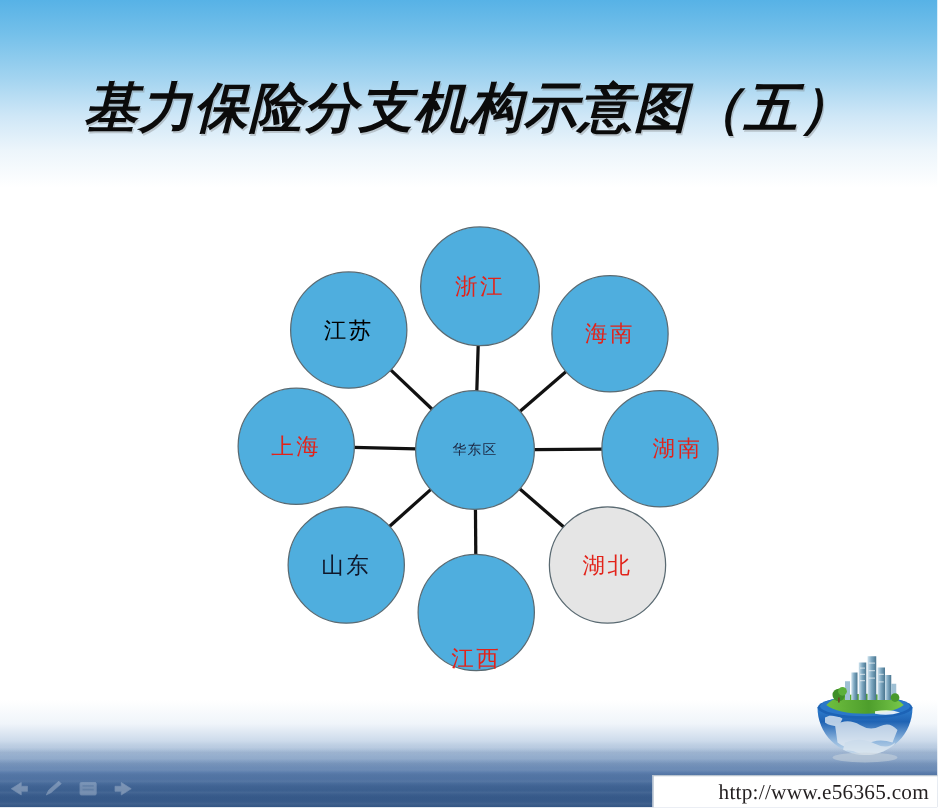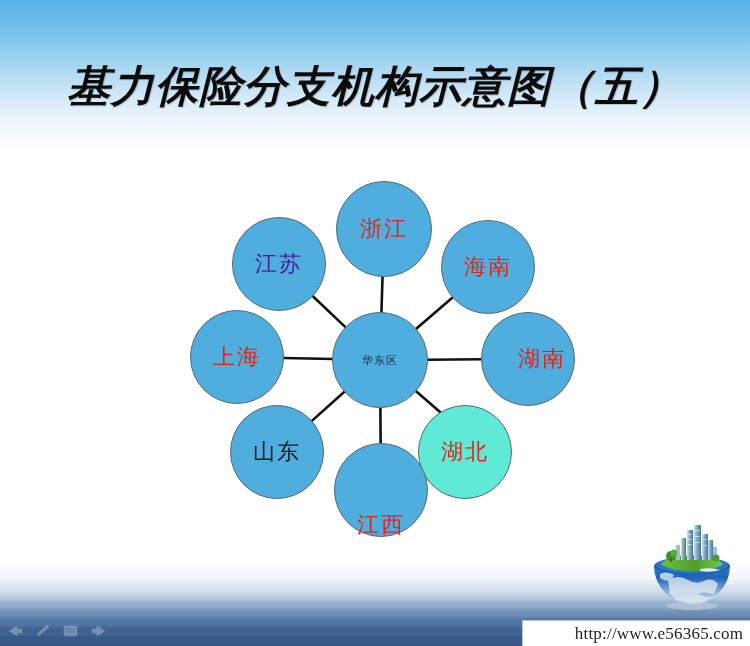--- a/index.html
+++ b/index.html
@@ -105,21 +105,21 @@
     box-sizing: border-box;
     border-radius: 50%;
     background: #4faede;
     border: 1px solid #5a6a72;
     display: flex;
     align-items: center;
     justify-content: center;
   }
   .node-label {
     font-family: "Liberation Serif", "DejaVu Serif", serif;
-    font-size: 22px;
+    font-size: 18px;
     line-height: 1;
     letter-spacing: 2px;
     white-space: nowrap;
     user-select: none;
   }
   .node-center {
     border-color: #4a5a62;
   }
   .node-center .node-label {
     font-size: 11px;
@@ -199,34 +199,34 @@
     <div id="node-layer">
         <div class="node" style="left: 336px; top: 181px; width: 96px; height: 96px; background: rgb(79, 174, 222); border-color: rgb(90, 106, 114);">
           <span class="node-label" style="color: rgb(226, 35, 26);">浙江</span>
         </div>
         <div class="node" style="left: 441px; top: 220px; width: 94px; height: 94px; background: rgb(79, 174, 222); border-color: rgb(90, 106, 114);">
           <span class="node-label" style="color: rgb(226, 35, 26);">海南</span>
         </div>
         <div class="node" style="left: 481px; top: 312px; width: 94px; height: 94px; background: rgb(79, 174, 222); border-color: rgb(90, 106, 114);">
           <span class="node-label" style="color: rgb(226, 35, 26); margin-left: 28px;">湖南</span>
         </div>
-        <div class="node" style="left: 418px; top: 405px; width: 94px; height: 94px; background: #5eead4; border-color: rgb(90, 106, 114);">
+        <div class="node" style="left: 439px; top: 405px; width: 94px; height: 94px; background: #e5e5e5; border-color: rgb(90, 106, 114);">
           <span class="node-label" style="color: rgb(226, 35, 26);">湖北</span>
         </div>
         <div class="node" style="left: 334px; top: 443px; width: 94px; height: 94px; background: rgb(79, 174, 222); border-color: rgb(90, 106, 114); align-items: flex-end;">
           <span class="node-label" style="color: rgb(226, 35, 26);">江西</span>
         </div>
         <div class="node" style="left: 230px; top: 405px; width: 94px; height: 94px; background: rgb(79, 174, 222); border-color: rgb(90, 106, 114);">
           <span class="node-label" style="color: #0f172a;">山东</span>
         </div>
         <div class="node" style="left: 190px; top: 310px; width: 94px; height: 94px; background: rgb(79, 174, 222); border-color: rgb(90, 106, 114);">
           <span class="node-label" style="color: rgb(226, 35, 26);">上海</span>
         </div>
         <div class="node" style="left: 232px; top: 217px; width: 94px; height: 94px; background: rgb(79, 174, 222); border-color: rgb(90, 106, 114);">
-          <span class="node-label" style="color: #4c1d95;">江苏</span>
+          <span class="node-label" style="color: #000000;">江苏</span>
         </div>
         <div class="node node-center" style="left: 332px; top: 312px; width: 96px; height: 96px; background: rgb(79, 174, 222); border-color: rgb(90, 106, 114);">
           <span class="node-label" style="color: rgb(27, 37, 64);">华东区</span>
         </div>
       </div>
   </div>
 
   <div class="logo">
     <svg viewBox="0 0 88 92" width="88" height="92">
       <defs>

